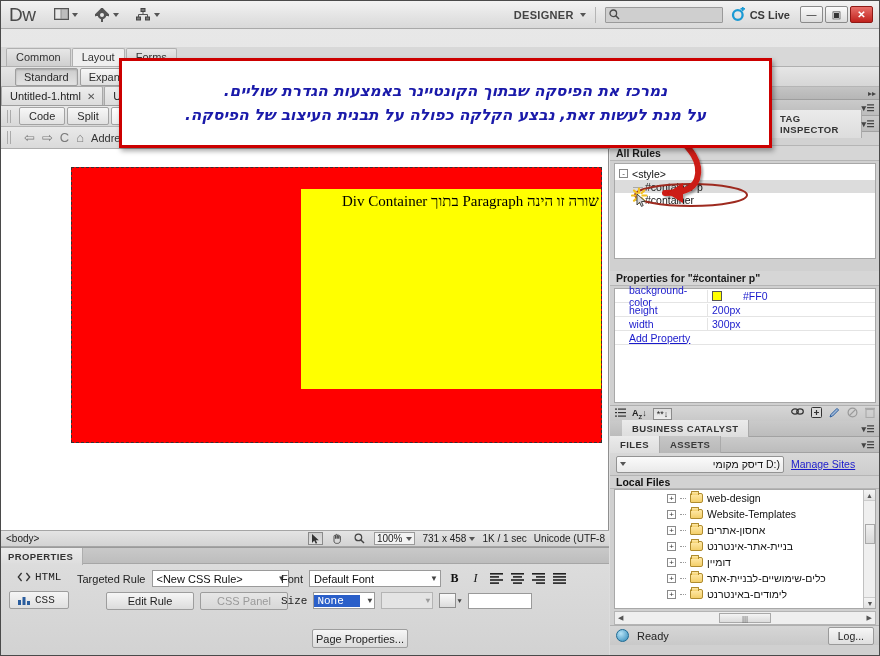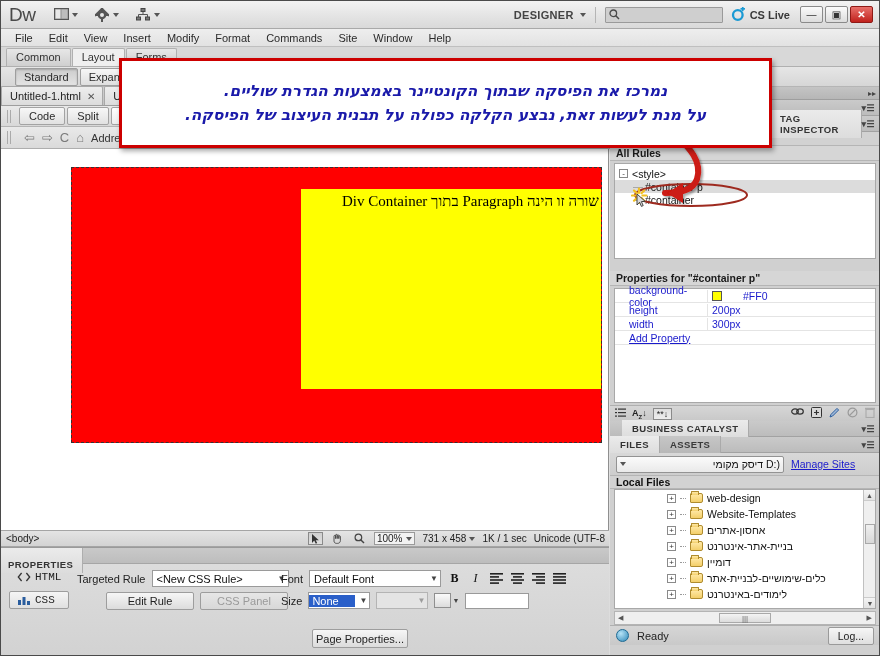--- a/index.html
+++ b/index.html
@@ -163,21 +163,21 @@
   .sb-tool.sel { border:1px solid #8a8a8a; background:linear-gradient(#cfcfcf,#e0e0e0); }
   .sb-combo { border:1px solid #9a9a9a; background:#f2f2f2; padding:0 2px; display:flex; align-items:center; gap:4px; font-size:10px;}
 
   
   .propspanel {
     position:absolute; left:0; top:546px; width:608px; height:110px;
     background: linear-gradient(#dedede,#d2d2d2); border-top:1px solid #9a9a9a;
   }
   .props-tab {
     display:inline-block; font-size:9.5px; font-weight:bold; letter-spacing:.4px;
-    color:#333; padding: 11px 9px 3px 7px; background: linear-gradient(#ebebeb,#dcdcdc);
+    color:#333; padding: 3px 9px 3px 7px; background: linear-gradient(#ebebeb,#dcdcdc);
     border-right:1px solid #aeaeae;
   }
   .props-tabrow { height:16px; background: linear-gradient(#c9c9c9,#bdbdbd); border-bottom:1px solid #a6a6a6; }
   .props-body { position:relative; padding: 6px 0 0 0; }
   .hs-btn {
     display:flex;align-items:center;gap:4px;font-size:11px;color:#222;
     padding:2px 7px; border:1px solid transparent; border-radius:2px;
   }
   .hs-btn.framed { border:1px solid #9d9d9d; background:linear-gradient(#f5f5f5,#e0e0e0); }
   .lbl { font-size:11px; color:#222; }
@@ -389,32 +389,20 @@
       <span class="cslive-txt">CS Live</span>
     </div>
 
     <div class="wincontrols">
       <div class="wc">—</div>
       <div class="wc">▣</div>
       <div class="wc close">✕</div>
     </div>
   </div>
 
-  <div class="menubar">
-    <div class="menu-item">File</div>
-    <div class="menu-item">Edit</div>
-    <div class="menu-item">View</div>
-    <div class="menu-item">Insert</div>
-    <div class="menu-item">Modify</div>
-    <div class="menu-item">Format</div>
-    <div class="menu-item">Commands</div>
-    <div class="menu-item">Site</div>
-    <div class="menu-item">Window</div>
-    <div class="menu-item">Help</div>
-  </div>
 
   <div class="insert-fill"></div>
   <div class="insertbar">
     <div class="ibtab">Common</div>
     <div class="ibtab active">Layout</div>
     <div class="ibtab">Forms</div>
   </div>
 
   <div class="stdrow">
     <div class="stdbtn pressed">Standard</div>
@@ -566,21 +554,21 @@
               <g fill="#222">
                 <rect y="0" width="13" height="1.6"></rect>
                 <rect y="3.1" width="13" height="1.6"></rect>
                 <rect y="6.2" width="13" height="1.6"></rect>
                 <rect y="9.3" width="13" height="1.6"></rect>
               </g>
             </svg>
         </span>
       </div>
 
-      <div style="position:absolute; left:280px; top:28px; display:flex; align-items:center; gap:6px;">
+      <div style="position:absolute; left:280px; top:28px; display:flex; align-items:center; gap:6px;font-family:Liberation Mono, monospace;">
         <span class="lbl">Size</span>
         <div class="sel-box" style="width:62px;padding-left:0;">
           <span style="background:#2a5fc9;color:#fff;padding:0 16px 0 3px;">None</span>
           <span class="ar">▼</span>
         </div>
         <div class="sel-box dis" style="width:52px;background:#e4e4e4;border-color:#b4b4b4;">
           <span></span>
           <span class="ar" style="color:#9c9c9c;">▼</span>
         </div>
         <div style="display:flex;align-items:center;">

